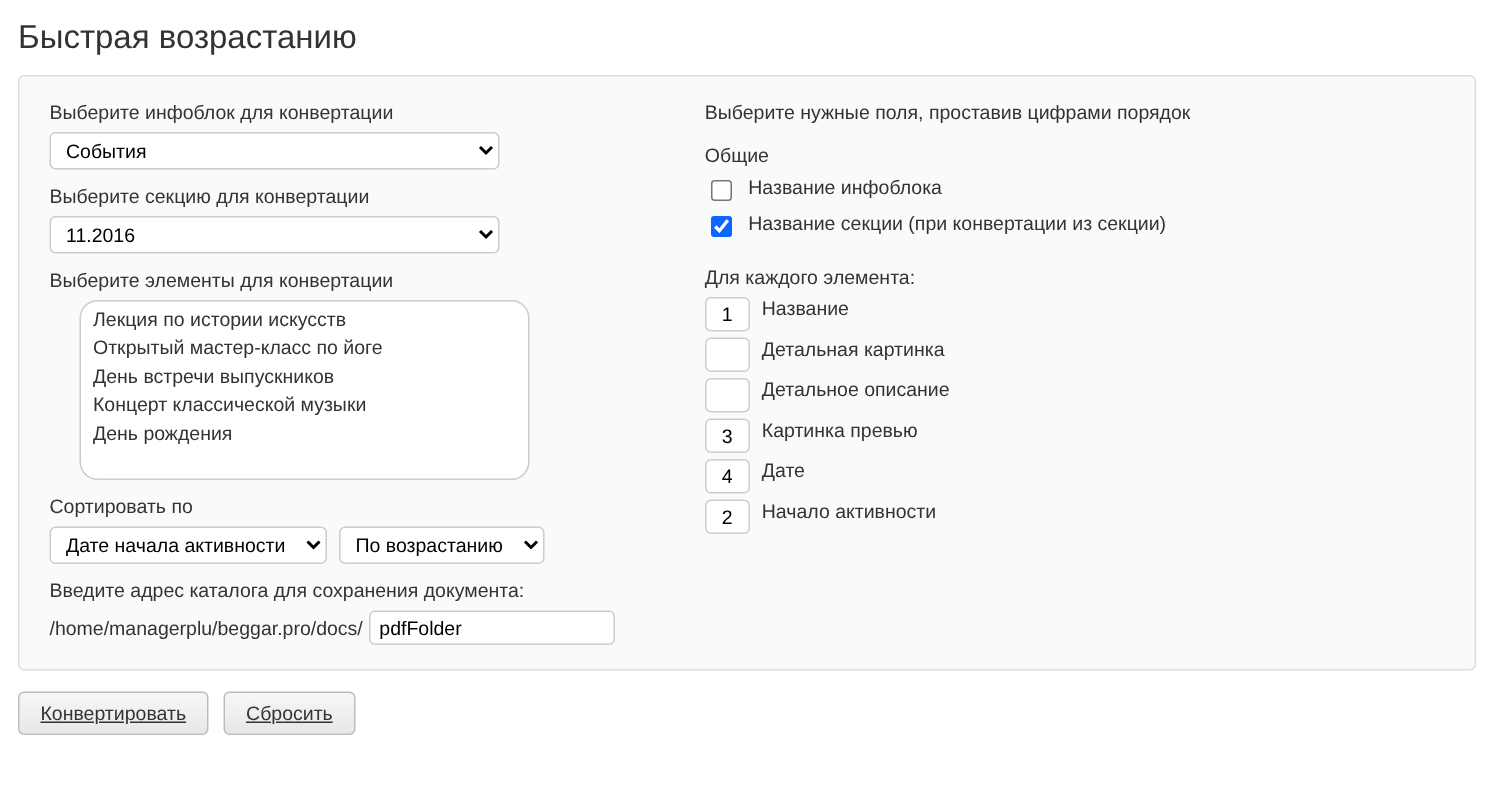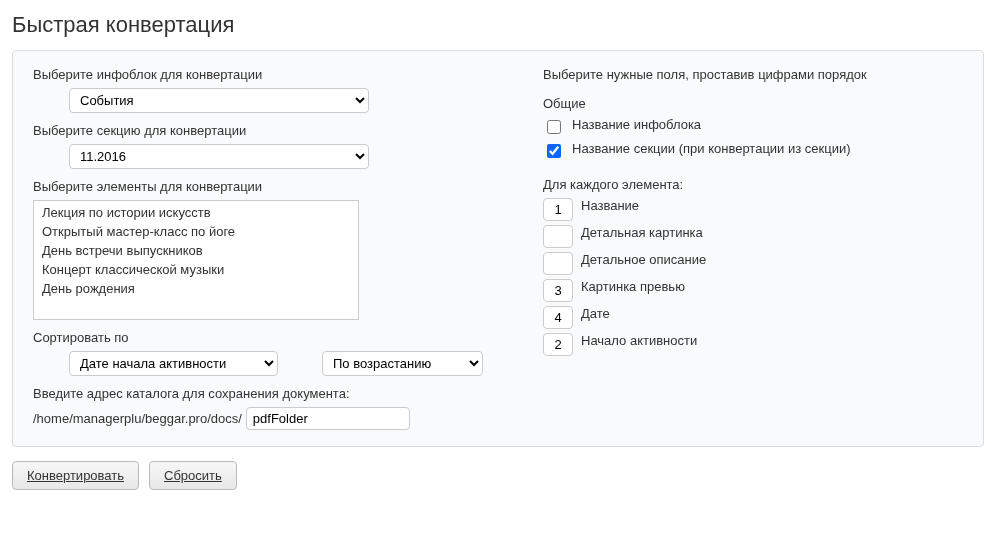--- a/index.html
+++ b/index.html
@@ -35,30 +35,31 @@
   }
   .col-left .label:first-child,
   .col-right .instruction { margin-top: 0; }
   select, input[type="text"] {
     font-size: 13px;
     padding: 3px 6px;
     border: 1px solid #ccc;
     border-radius: 4px;
     background: #fff;
   }
-  select { padding-right: 34px; margin-left: 36px; }
+  select { padding-right: 10px; }
   .select-full { width: 300px; }
   .multiselect {
-    width: 326px;
+    width: 300px;
     height: 120px;
     border: 1px solid #ccc;
-    border-radius: 0;
+    border-radius: 12px;
     background: #fff;
     overflow-y: scroll;
     padding: 2px 0;
+    margin-left: 20px;
   }
   .multiselect .opt {
     padding: 2px 8px;
     font-size: 13px;
     cursor: default;
   }
   .sort-row { display: flex; gap: 8px; }
   .path-row { display: flex; align-items: center; gap: 4px; margin-top: 6px; }
   .path-prefix { font-size: 13px; color: #333; }
   .folder-input { width: 164px; }
@@ -100,21 +101,21 @@
     border: 1px solid #bbb;
     border-radius: 4px;
     background: linear-gradient(#f7f7f7, #e7e7e7);
     cursor: pointer;
     color: #333;
   }
 </style>
 </head>
 <body>
 
-<h2>Быстрая конвертация</h2>
+<h2>Быстрая возрастанию</h2>
 
 <div class="panel">
   <div class="col-left">
 
     <label class="label">Выберите инфоблок для конвертации</label>
     <select class="select-full">
       <option>События</option>
     </select>
 
     <label class="label">Выберите секцию для конвертации</label>

